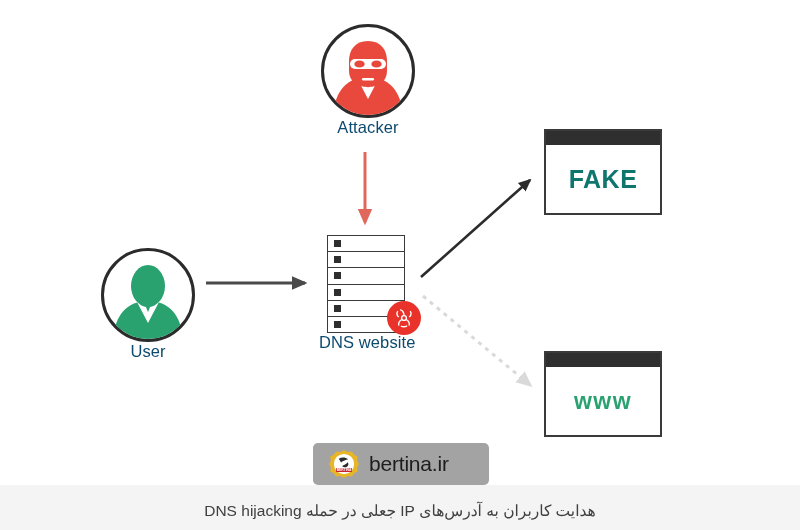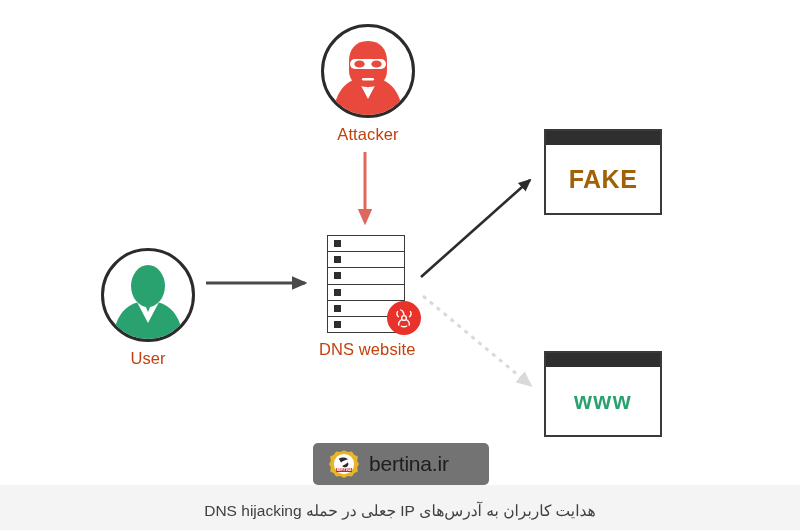--- a/index.html
+++ b/index.html
@@ -21,23 +21,22 @@
   }
 
   
   .node {
     position: absolute;
     display: flex;
     flex-direction: column;
     align-items: center;
   }
   .node-label {
-    margin-top: 7px;
     font-size: 16.5px;
-    color: #c2410c;
+    color: #0c4a6e;
     white-space: nowrap;
     letter-spacing: 0.1px;
   }
 
   
   .avatar {
     width: 88px;
     height: 88px;
     border-radius: 50%;
     border: 3px solid #2b2b2b;
@@ -115,21 +114,21 @@
     flex: 1 1 auto;
     display: flex;
     align-items: center;
     justify-content: center;
   }
   .browser-text {
     font-size: 25px;
     font-weight: bold;
     letter-spacing: 0.5px;
   }
-  .browser-text.fake { color: #a16207; }
+  .browser-text.fake { color: #0f766e; }
   .browser-text.www  { color: #2aa270; font-size: 23px; letter-spacing: 1.5px; }
 
   
   #arrows {
     position: absolute;
     left: 0; top: 0;
     width: 800px;
     height: 530px;
     pointer-events: none;
   }
@@ -153,21 +152,21 @@
     color: #404040;
     direction: rtl;
     white-space: nowrap;
   }
   #watermark {
     position: absolute;
     left: 313px;
     top: 443px;
     width: 176px;
     height: 42px;
-    background: #737373;
+    background: #a3a3a3;
     border-radius: 5px;
     display: flex;
     align-items: center;
     padding-left: 16px;
     box-sizing: border-box;
   }
   #watermark .wm-text {
     margin-left: 10px;
     font-size: 21px;
     color: #1d1d1d;

